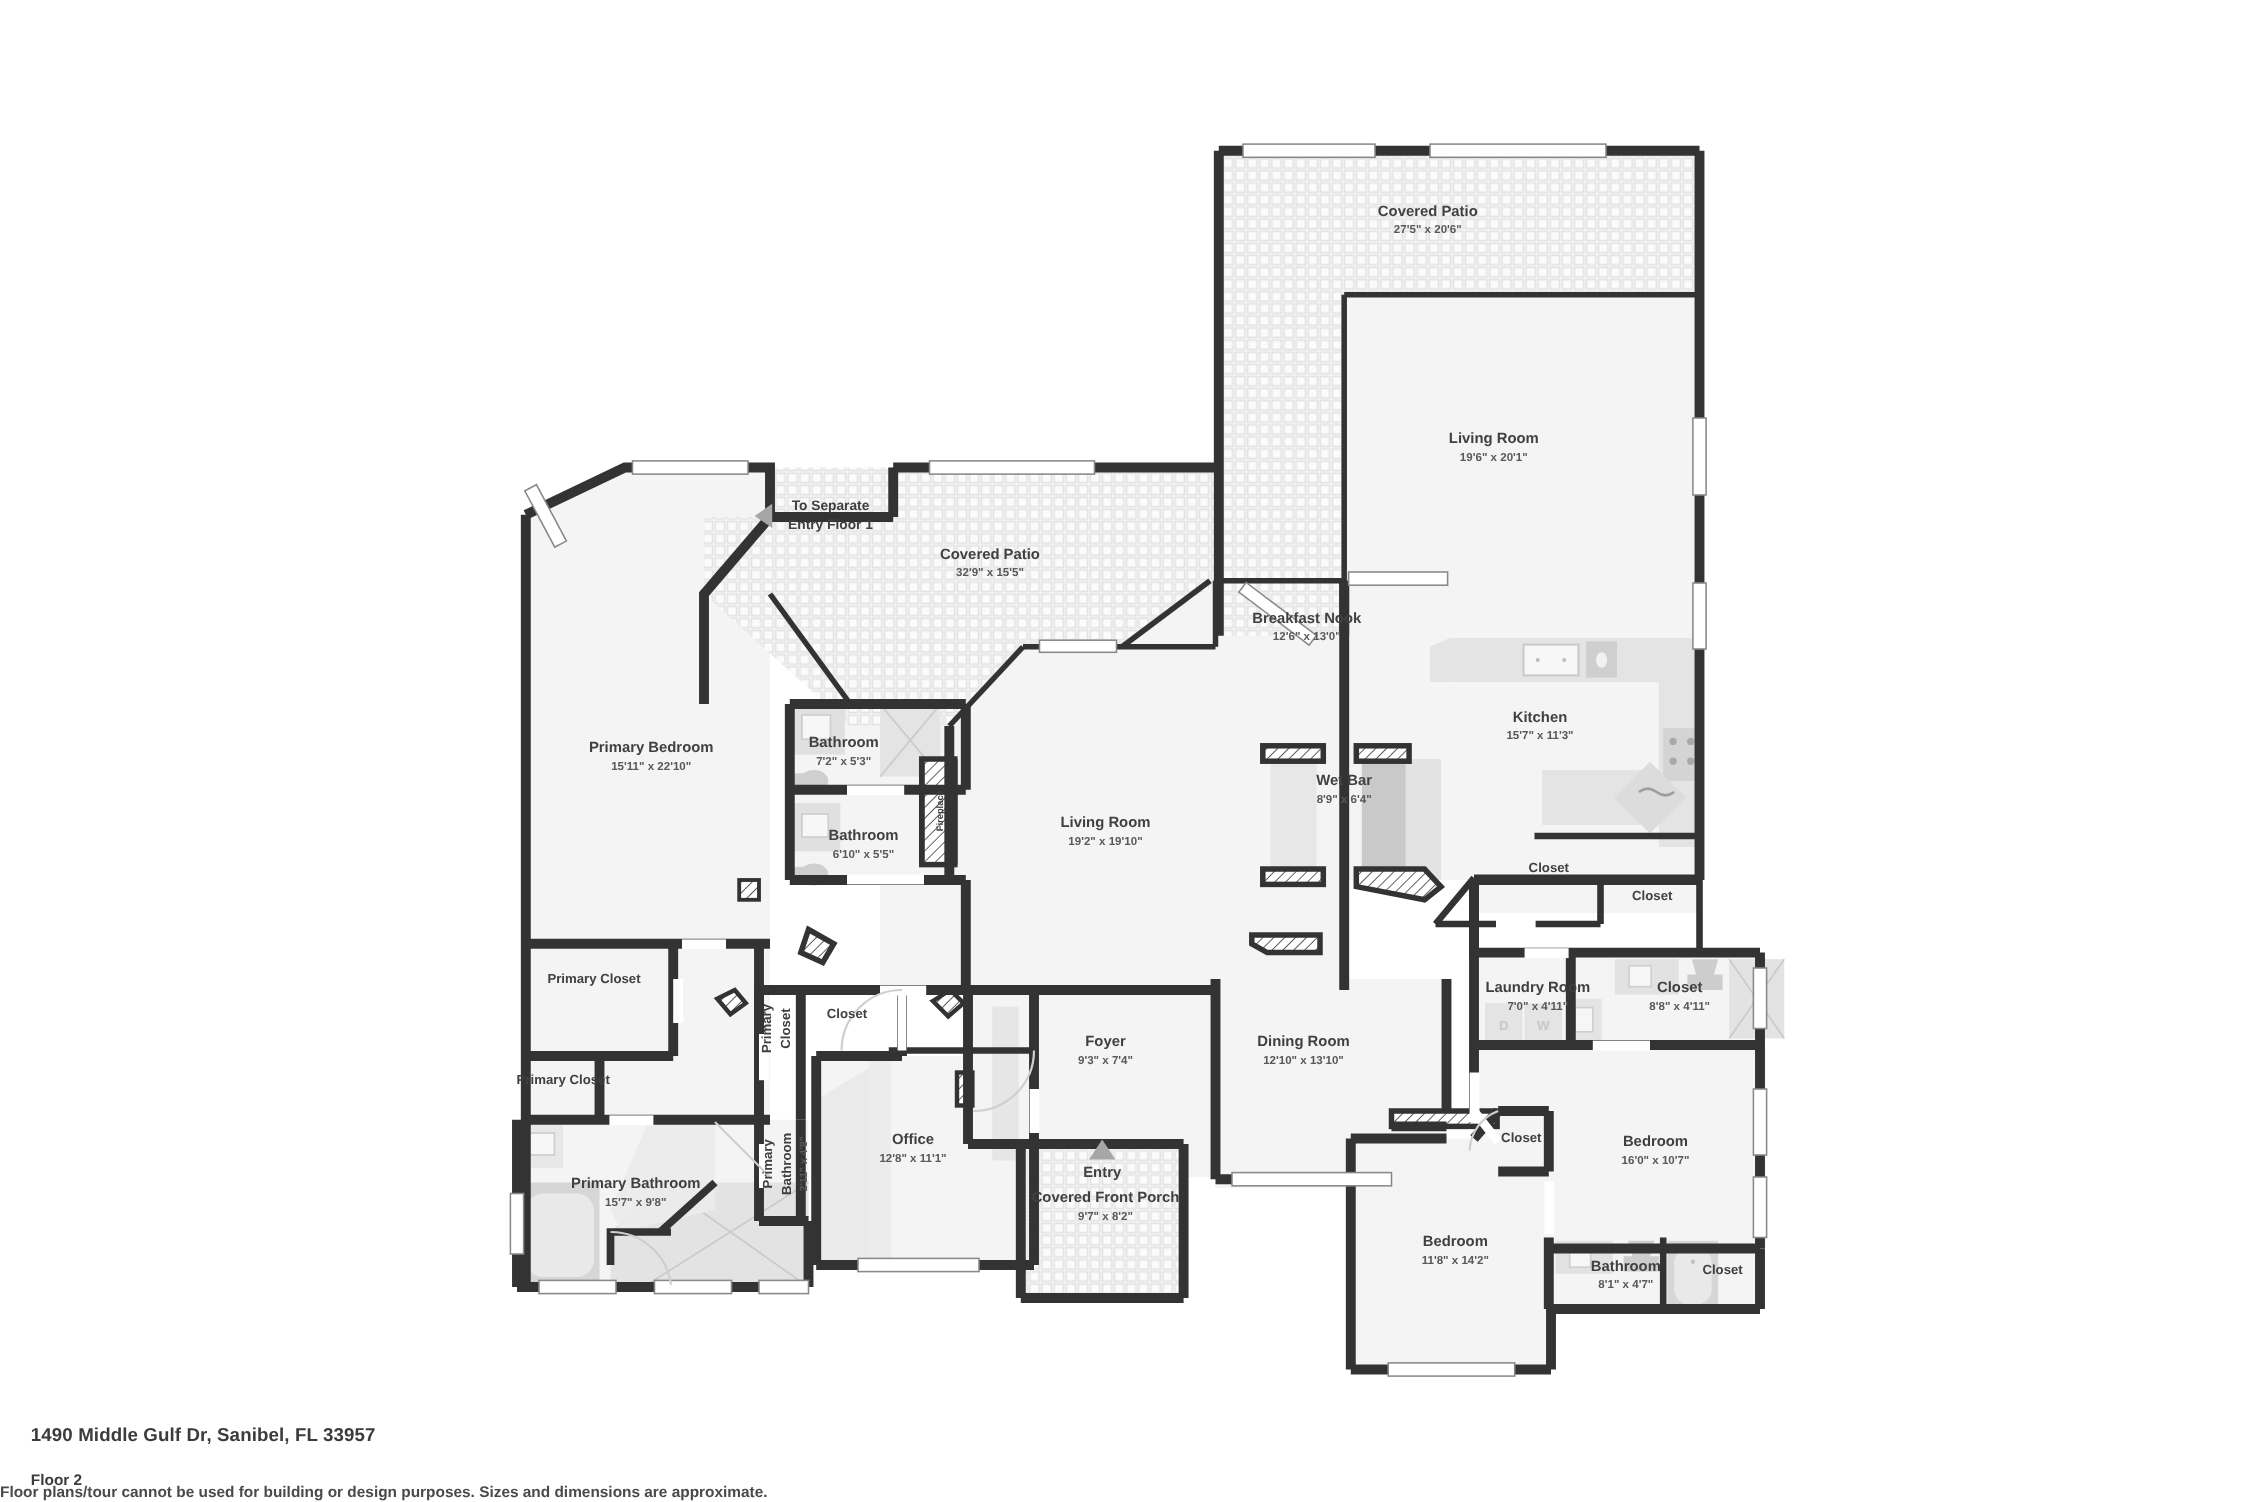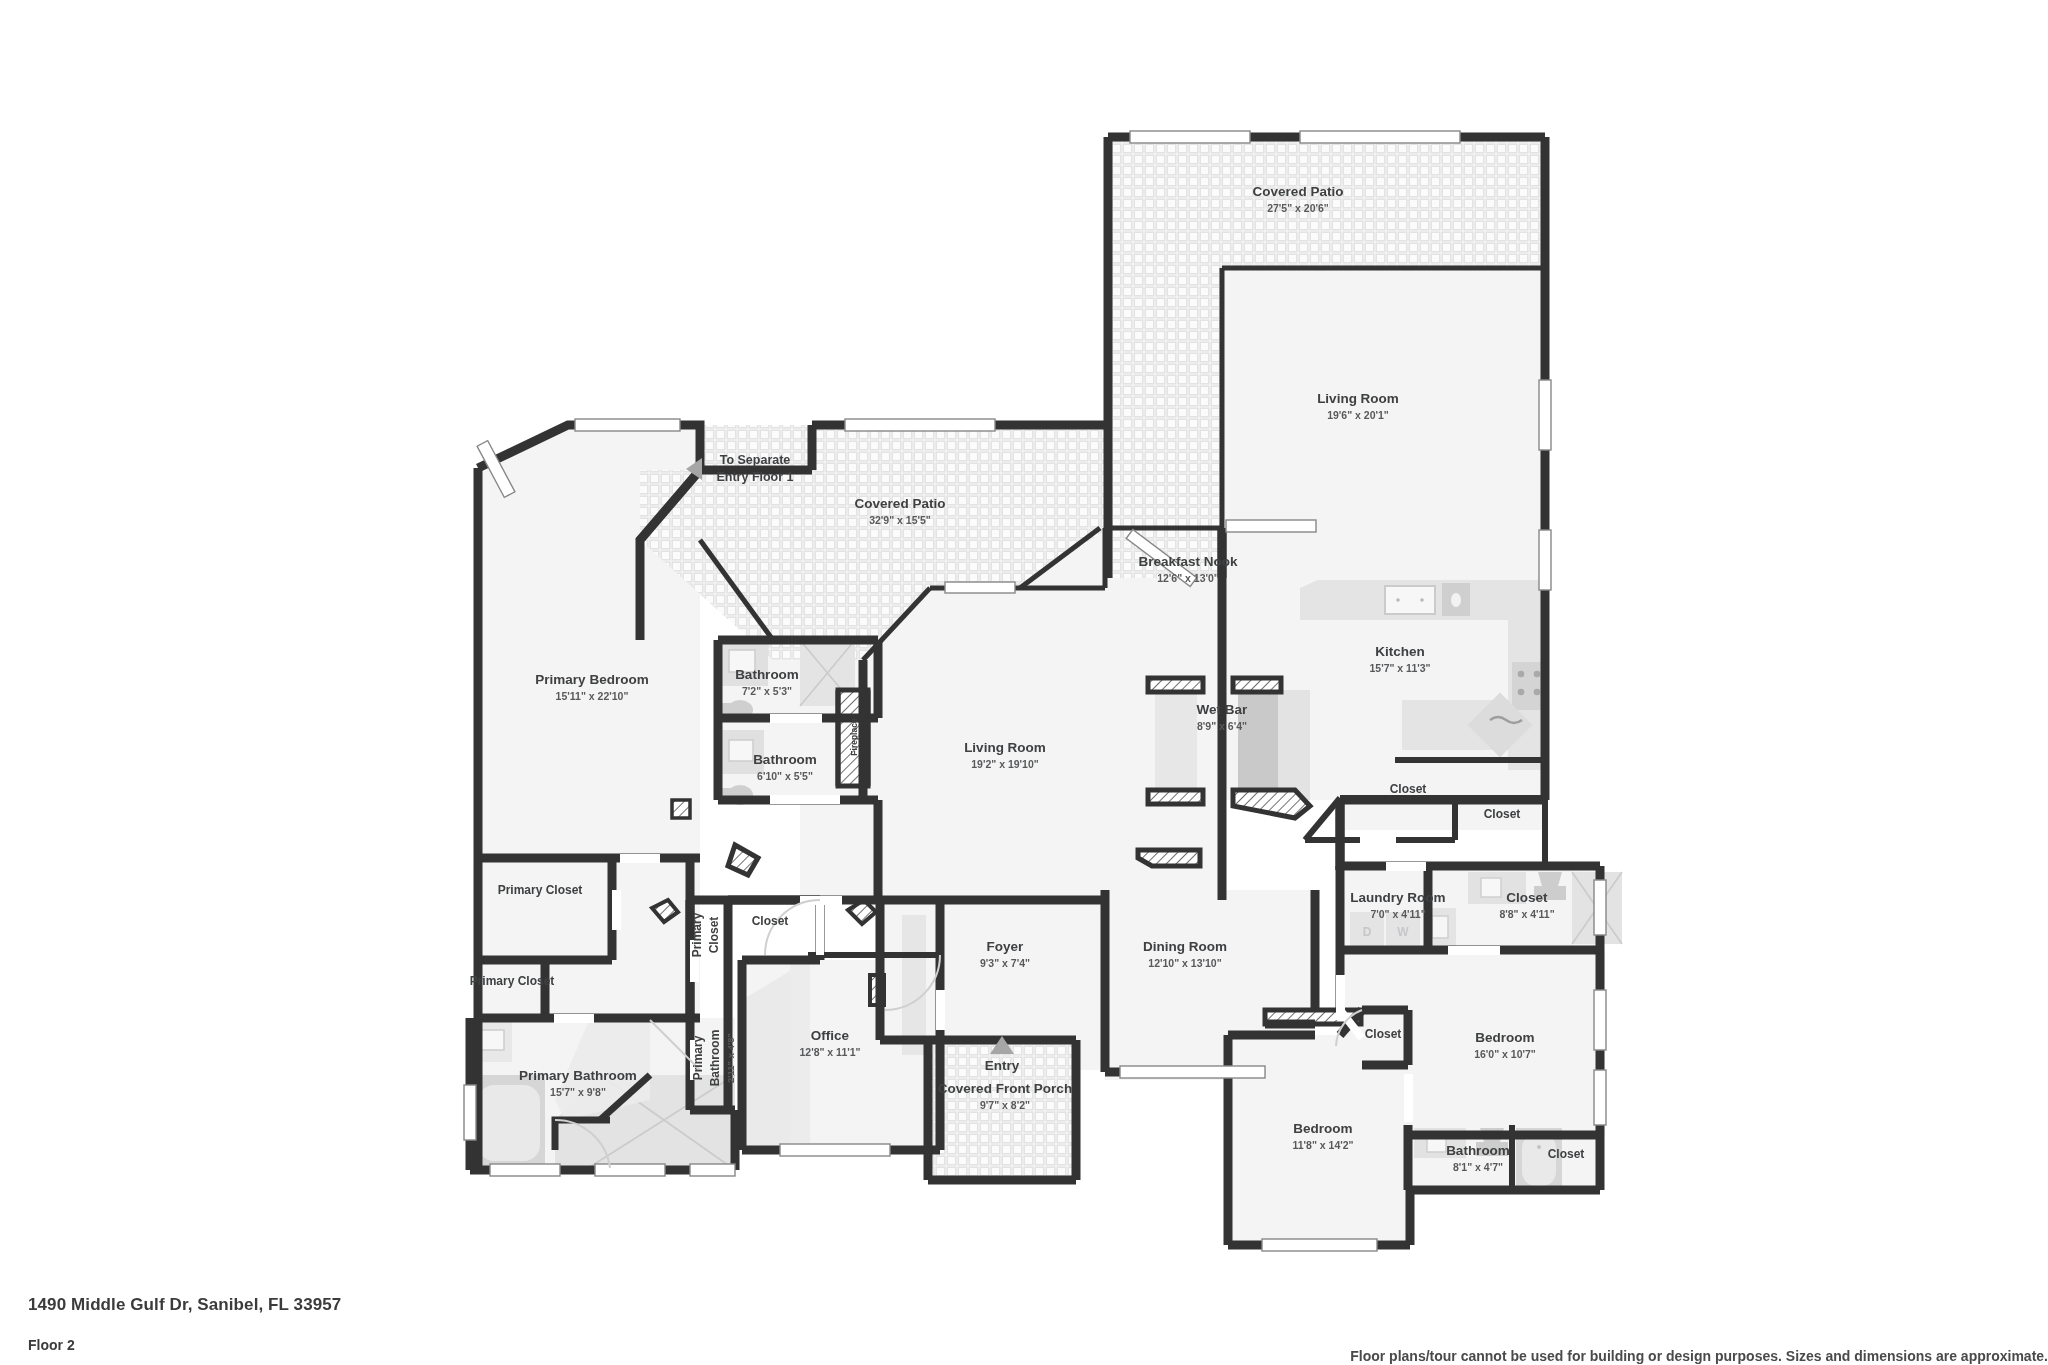--- a/index.html
+++ b/index.html
@@ -41,21 +41,21 @@
     font-size: 14px;
     font-weight: bold;
     color: #3b3b3b;
     margin: 0;
   }
   .disclaimer {
     position: absolute;
     left: 0;
     top: 1348px;
     width: 2048px;
-    text-align: right;
+    text-align: left;
     font-size: 14px;
     font-weight: bold;
     color: #4a4a4a;
   }
   
   .rm-name {
     font-family: "Liberation Sans", sans-serif;
     font-size: 13.5px;
     font-weight: bold;
     fill: #3f4042;

